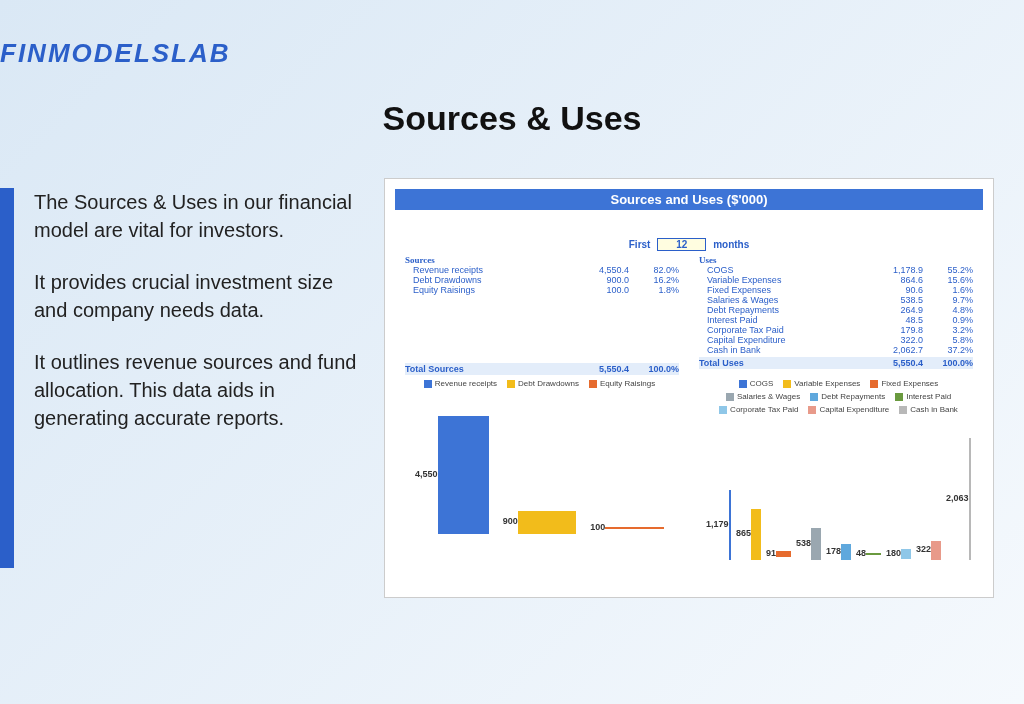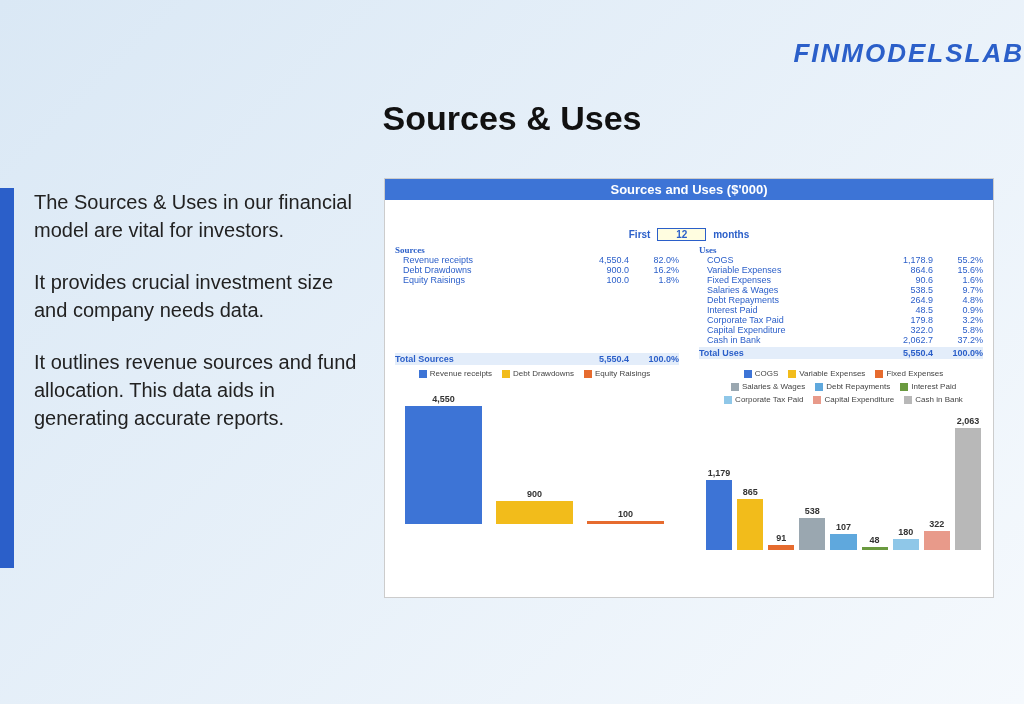--- a/index.html
+++ b/index.html
@@ -5,21 +5,21 @@
 * { margin: 0; padding: 0; box-sizing: border-box; }
 body {
   width: 1024px;
   height: 704px;
   font-family: 'Segoe UI', Arial, sans-serif;
   background: linear-gradient(135deg, #dae8f5 0%, #f5f9fd 100%);
   position: relative;
   overflow: hidden;
 }
 .logo {
-  text-align: right;
+  text-align: left;
   padding-top: 38px;
   font-weight: 800;
   font-size: 26px;
   letter-spacing: 2px;
   color: #2b5fc9;
   font-style: italic;
 }
 .title {
   text-align: center;
   margin-top: 30px;
@@ -47,20 +47,21 @@
   font-size: 20px;
   line-height: 1.4;
   color: #222;
   margin-bottom: 24px;
 }
 .chart-box {
   flex: 1;
   background: #fff;
   border: 1px solid #ccc;
   margin-left: 20px;
+  padding: 10px;
   height: 420px;
   position: relative;
 }
 .chart-header {
   background: #3d74d6;
   color: #fff;
   font-weight: 600;
   font-size: 13px;
   text-align: center;
   padding: 3px;
@@ -131,21 +132,21 @@
 .legend .item { display: flex; align-items: center; gap: 3px; }
 .legend .sw { width: 8px; height: 8px; display: inline-block; }
 .bars {
   display: flex;
   align-items: flex-end;
   height: 140px;
   gap: 14px;
   padding: 0 10px;
 }
 .bars.tight { gap: 5px; padding: 0 2px; }
-.bar-wrap { flex: 1; display: flex; flex-direction: column; align-items: center; }
+.bar-wrap { flex: 1; display: flex; flex-direction: row; align-items: center; }
 .bar { width: 100%; }
 .bar-label { font-size: 9px; color: #333; font-weight: 700; margin-bottom: 2px; }
 </style>
 </head>
 <body>
 
 <div class="logo">FINMODELSLAB</div>
 <div class="title">Sources &amp; Uses</div>
 
 <div class="content">
@@ -326,21 +327,21 @@
             </div>
             <div class="bar-wrap">
               <div class="bar-label">91</div>
               <div class="bar" style="height: 5.37727px; background: rgb(230, 107, 46);"></div>
             </div>
             <div class="bar-wrap">
               <div class="bar-label">538</div>
               <div class="bar" style="height: 31.7909px; background: rgb(154, 167, 176);"></div>
             </div>
             <div class="bar-wrap">
-              <div class="bar-label">107</div>
+              <div class="bar-label">178</div>
               <div class="bar" style="height: 15.6591px; background: rgb(95, 168, 221);"></div>
             </div>
             <div class="bar-wrap">
               <div class="bar-label">48</div>
               <div class="bar" style="height: 2.83636px; background: rgb(106, 154, 63);"></div>
             </div>
             <div class="bar-wrap">
               <div class="bar-label">180</div>
               <div class="bar" style="height: 10.6364px; background: rgb(143, 199, 232);"></div>
             </div>

